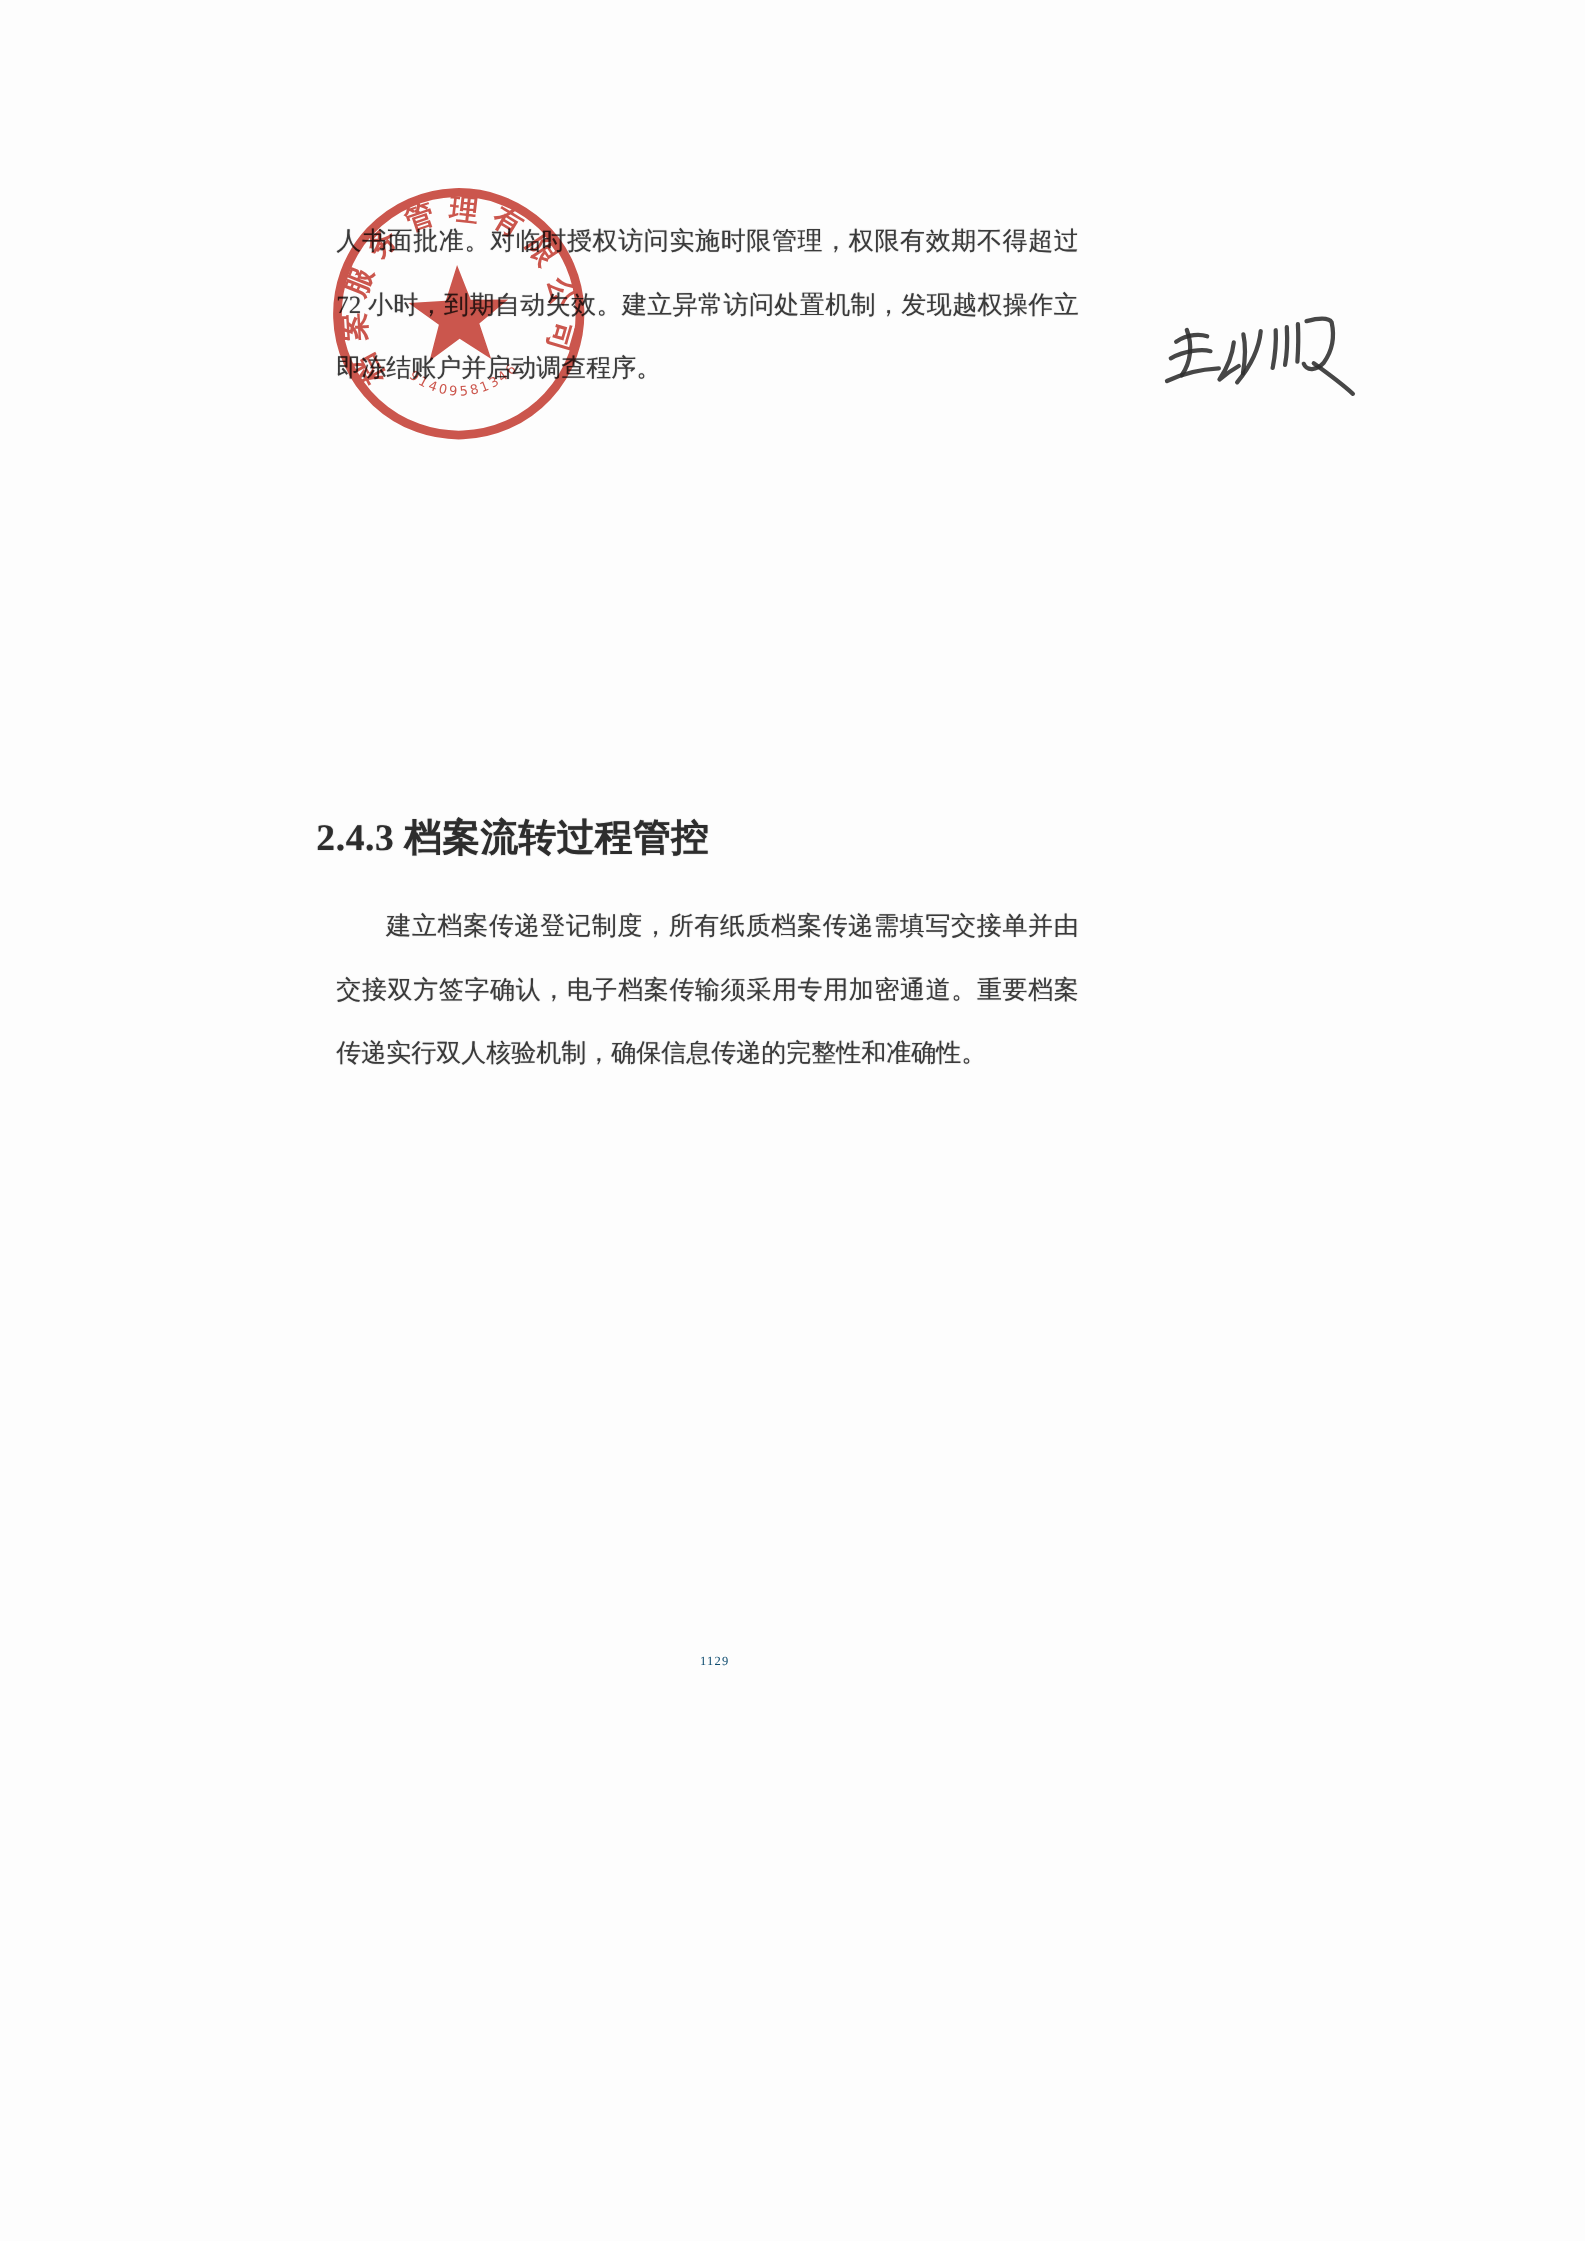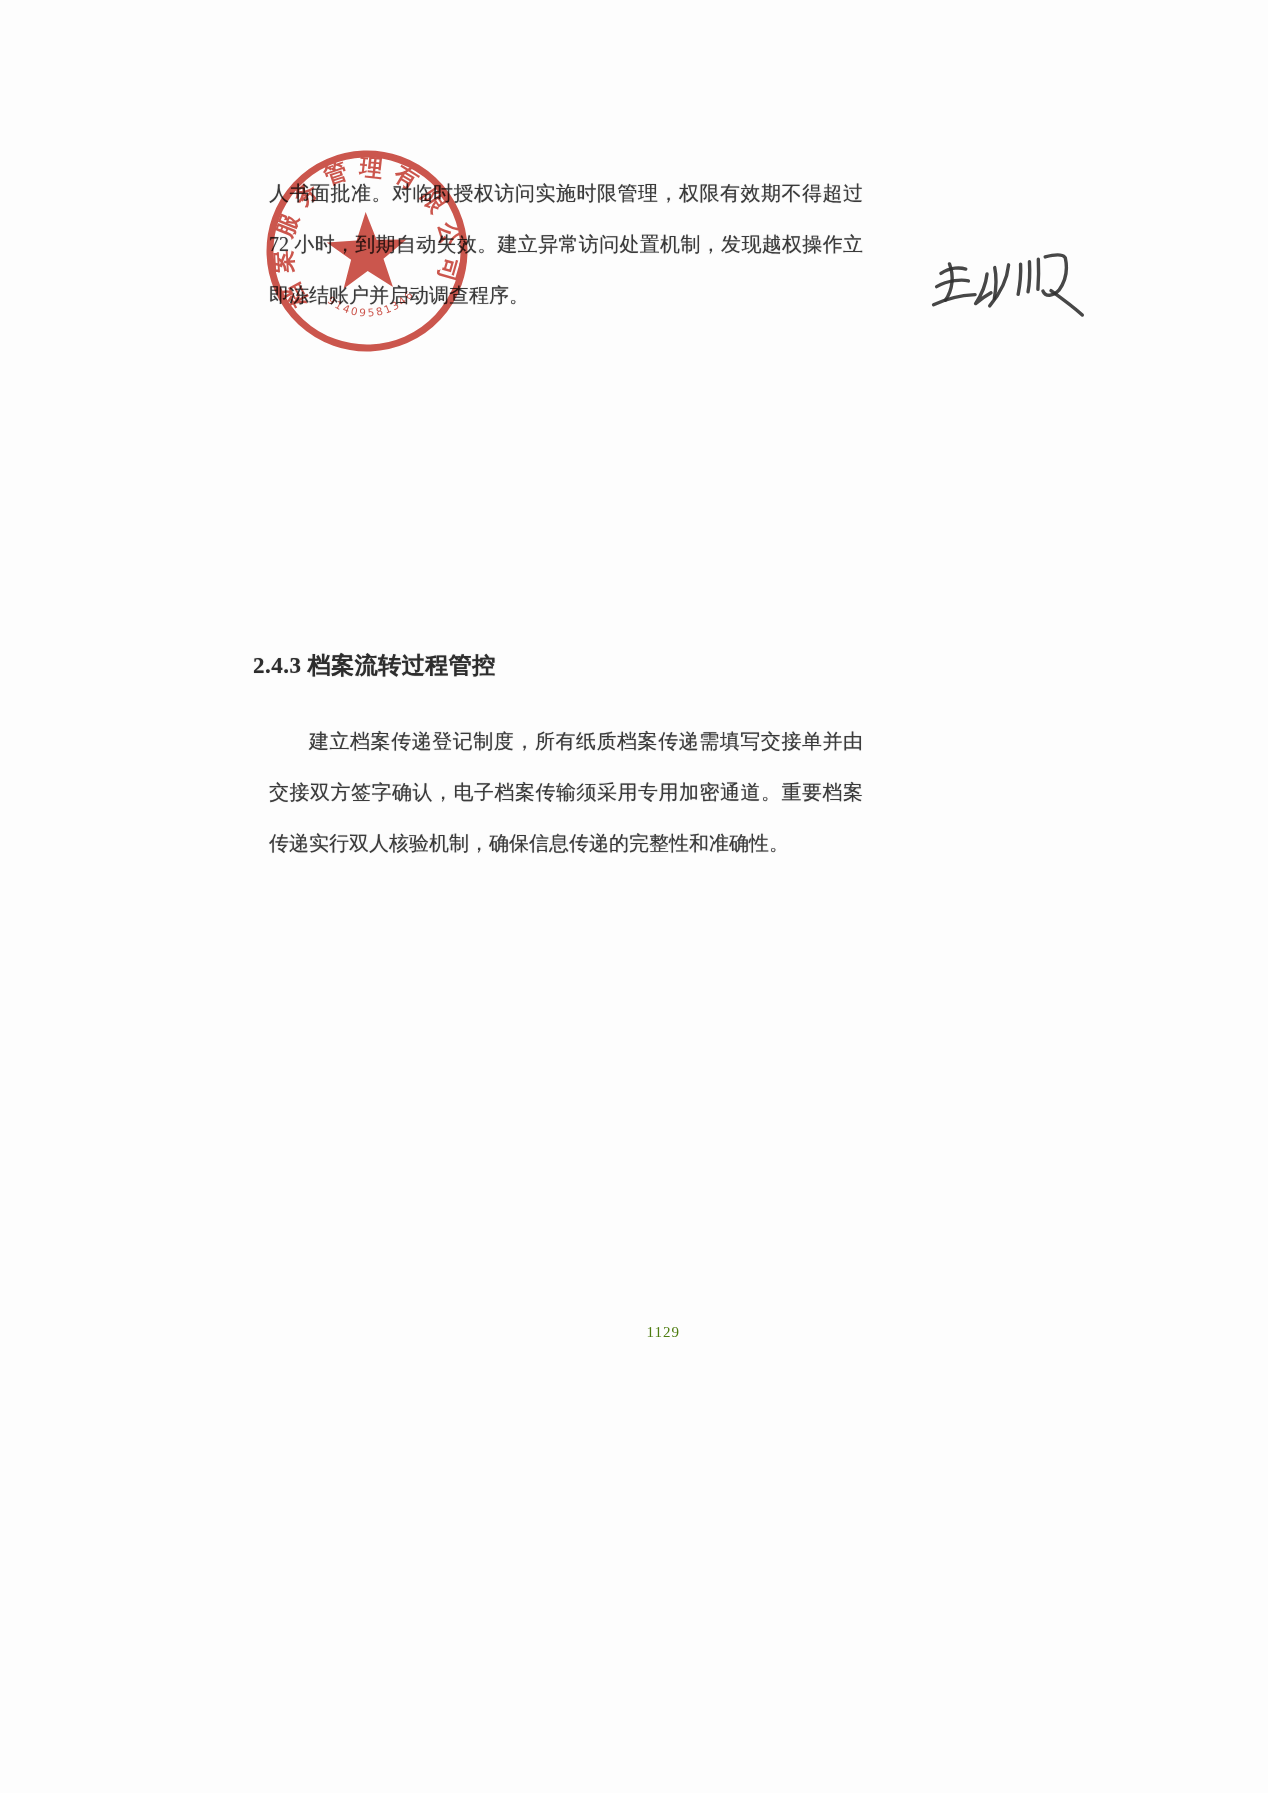--- a/index.html
+++ b/index.html
@@ -19,27 +19,27 @@
   .indent{text-indent:2em;}
   #p1{top:152px}
   #p2{top:338px}
   #p3{top:494px}
   #p4{top:700px}
   #p5{top:874px}
   #p6{top:1030px}
   #p7{top:1180px}
   .heading{
     position:absolute;left:253px;top:650px;margin:0;
-    font-size:23px;font-weight:bold;color:#2d2d2d;
+    font-size:30px;font-weight:bold;color:#2d2d2d;
     letter-spacing:.5px;
     text-shadow:0 0 .9px rgba(45,45,45,.55);
   }
   .pageno{
     position:absolute;top:1324px;left:560px;width:120px;
-    text-align:right;font-size:15px;color:#4d7c0f;letter-spacing:1px;
+    text-align:left;font-size:10px;color:#0c4a6e;letter-spacing:1px;
   }
   .stamp{
     position:absolute;left:262px;top:146px;width:210px;height:210px;
     mix-blend-mode:multiply;opacity:.85;
     transform:rotate(-2deg);
   }
   .stamp .ring-text{
     font-size:23px;font-weight:bold;letter-spacing:10px;
     fill:#c5392e;font-family:"Liberation Serif","DejaVu Serif",serif;
   }

